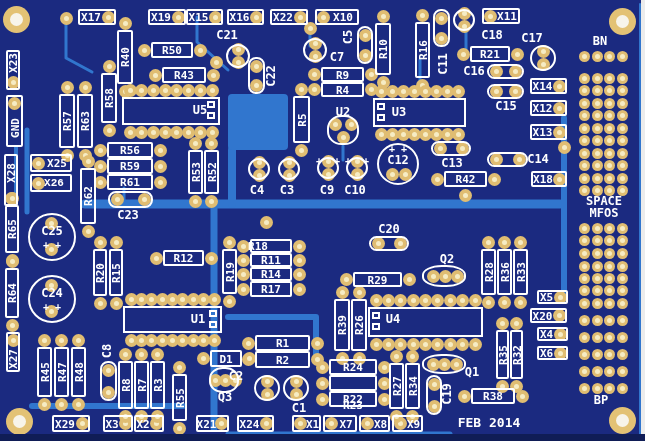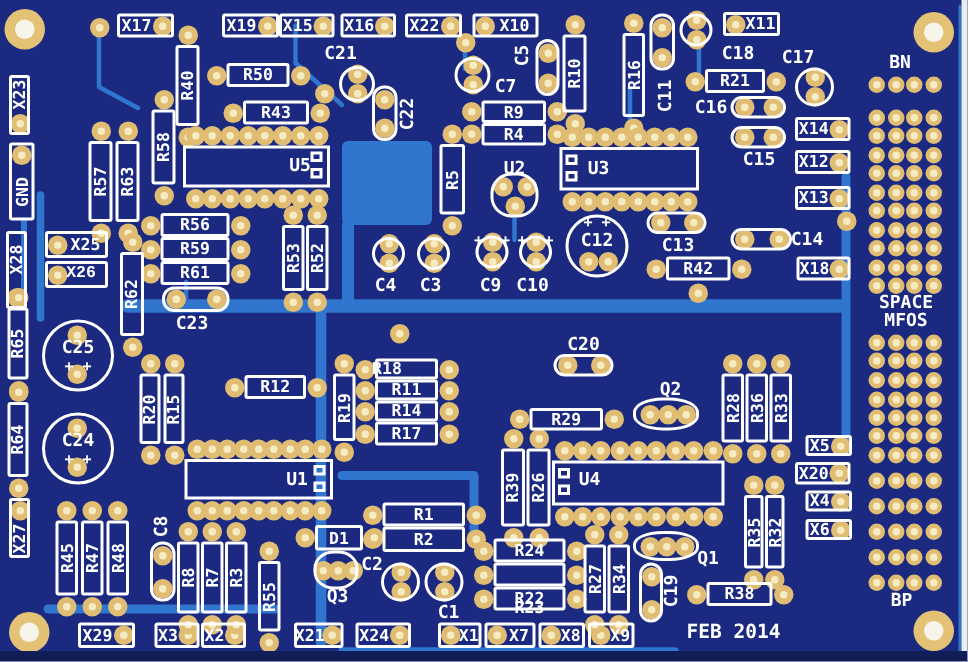--- a/index.html
+++ b/index.html
@@ -1095,21 +1095,21 @@
       <div class="hole" style="background: rgb(246, 236, 196);"></div>
     </div>
     <div class="slk t12" style="left: 492px; top: 35px;">C18</div>
     <div class="circ" style="left: 254px; top: 375px; width: 26px; height: 26px;"></div>
     <div class="pad" style="left: 260.5px; top: 374.5px; background: rgb(224, 189, 114);">
       <div class="hole" style="background: rgb(246, 236, 196);"></div>
     </div>
     <div class="pad" style="left: 260.5px; top: 387.5px; background: rgb(224, 189, 114);">
       <div class="hole" style="background: rgb(246, 236, 196);"></div>
     </div>
-    <div class="slk t12" style="left: 248px; top: 376px;">C2</div>
+    <div class="slk t12" style="left: 236px; top: 376px;">C2</div>
     <div class="circ" style="left: 283px; top: 375px; width: 26px; height: 26px;"></div>
     <div class="pad" style="left: 289.5px; top: 374.5px; background: rgb(224, 189, 114);">
       <div class="hole" style="background: rgb(246, 236, 196);"></div>
     </div>
     <div class="pad" style="left: 289.5px; top: 387.5px; background: rgb(224, 189, 114);">
       <div class="hole" style="background: rgb(246, 236, 196);"></div>
     </div>
     <div class="slk t12" style="left: 299px; top: 408px;">C1</div>
     <div class="circ" style="left: 377px; top: 143px; width: 42px; height: 42px;"></div>
     <div class="pad" style="left: 385.5px; top: 167.5px; background: rgb(224, 189, 114);">

